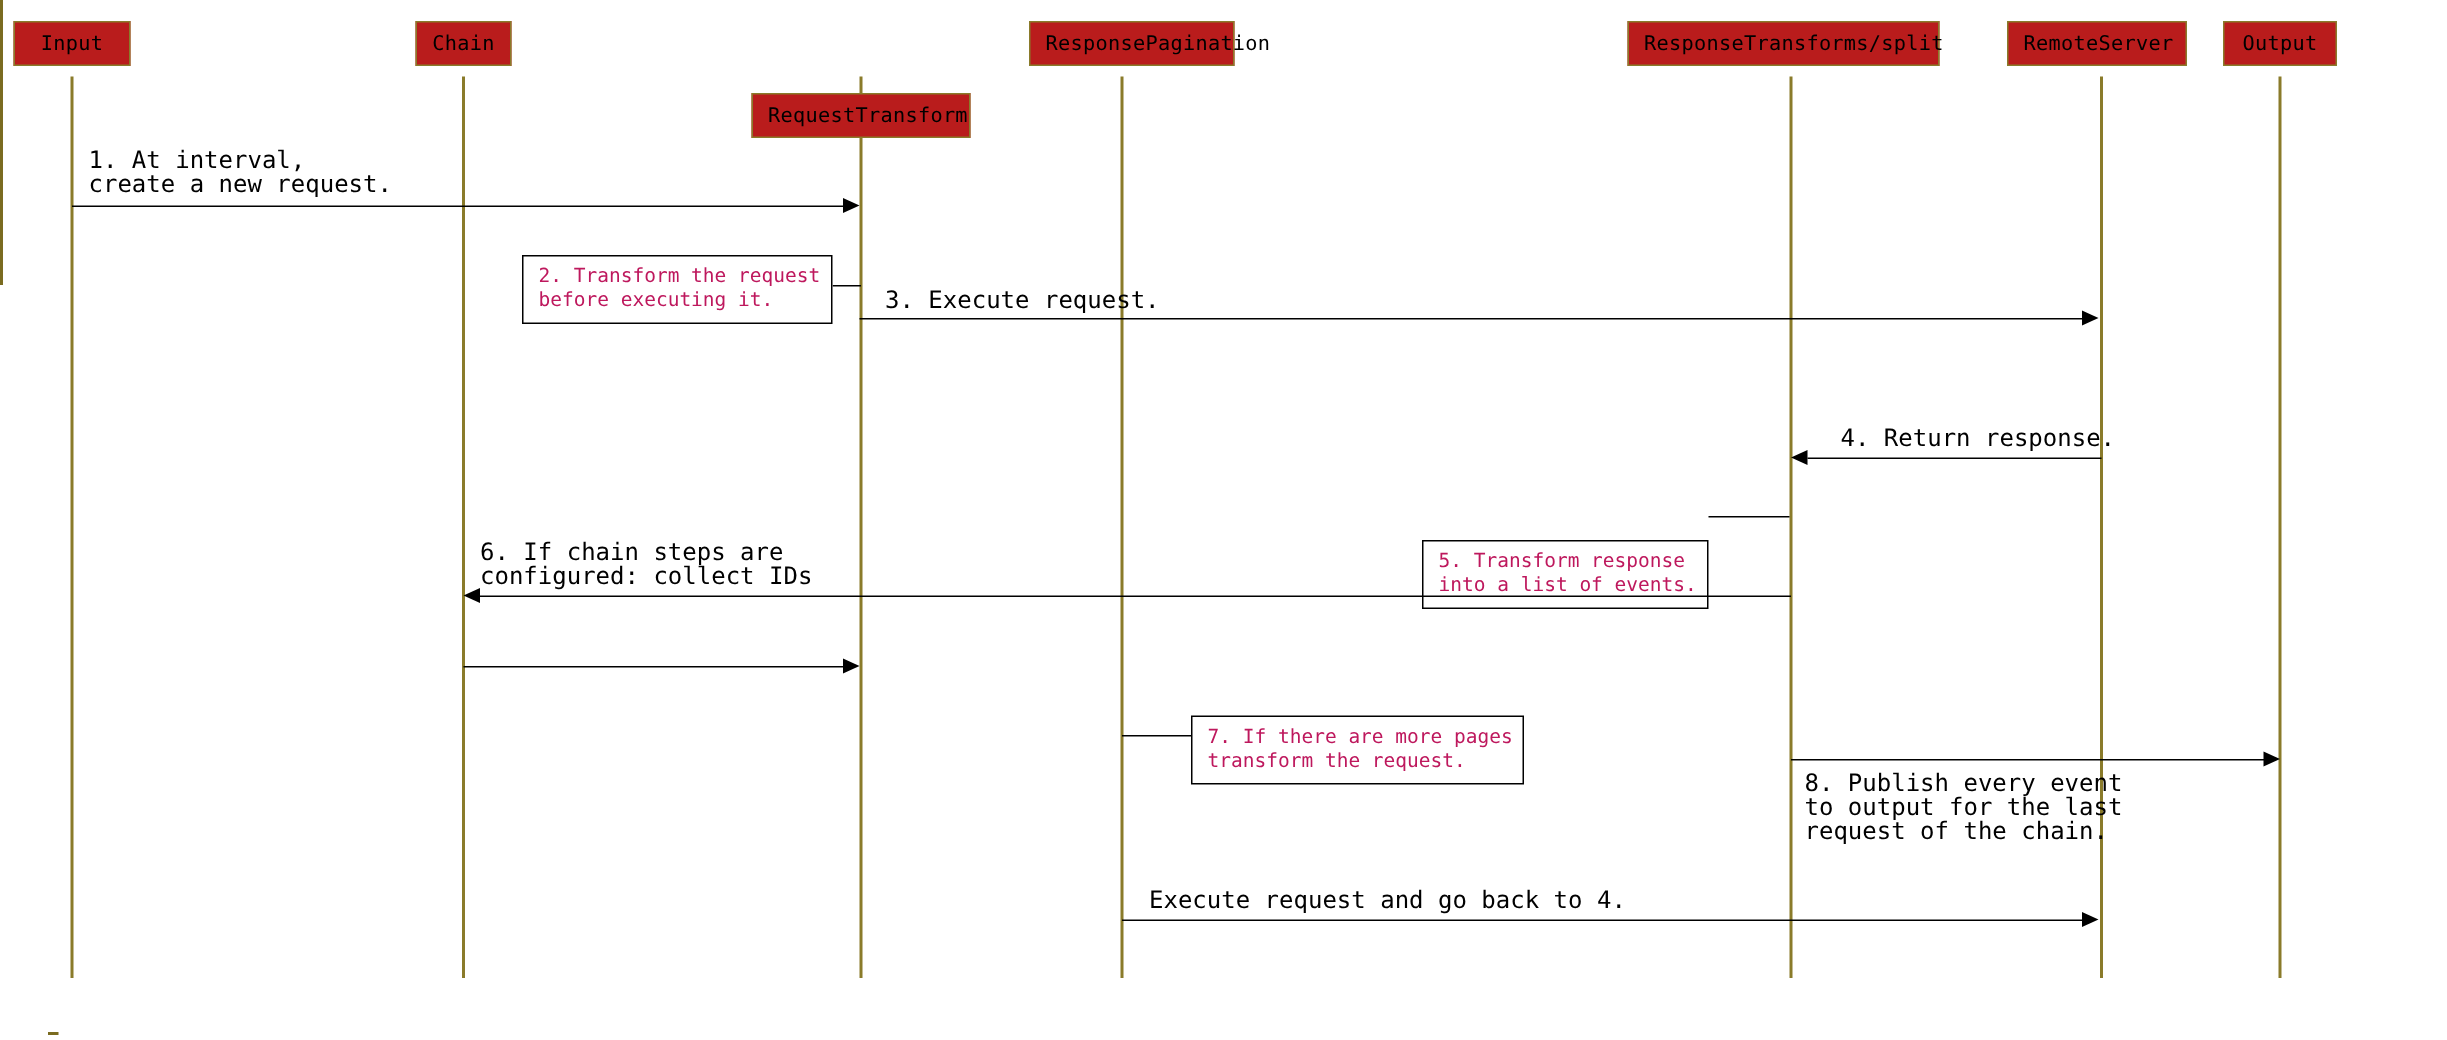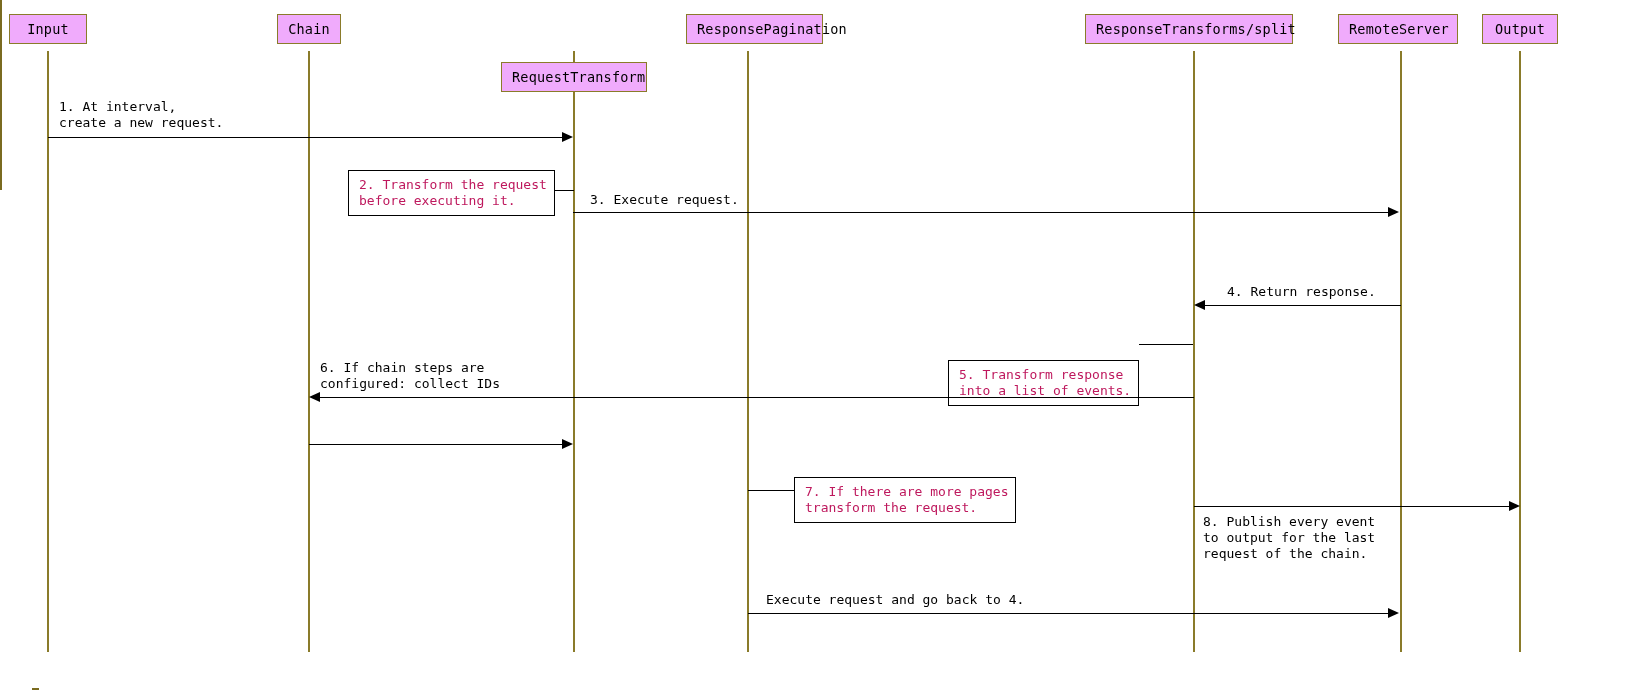--- a/index.html
+++ b/index.html
@@ -17,21 +17,21 @@
     width: 1631px;
     height: 693px;
     background: #ffffff;
     overflow: hidden;
   }
   
   .participant {
     position: absolute;
     box-sizing: border-box;
     border: 1.5px solid #8a7b2a;
-    background: #f0abfc;
+    background: #b91c1c;
     height: 30px;
     line-height: 28px;
     text-align: center;
     font-size: 13.5px;
     letter-spacing: 0.2px;
     color: #000000;
     white-space: nowrap;
     padding: 0 10px;
   }
   
@@ -57,21 +57,21 @@
     border-left: 11px solid #000000;
   }
   .arrowhead.left {
     border-top: 5px solid transparent;
     border-bottom: 5px solid transparent;
     border-right: 11px solid #000000;
   }
   
   .msglabel {
     position: absolute;
-    font-size: 13px;
+    font-size: 16px;
     line-height: 16px;
     color: #000000;
     white-space: pre;
   }
   
   .note {
     position: absolute;
     box-sizing: border-box;
     border: 1.4px solid #000000;
     background: #ffffff;

